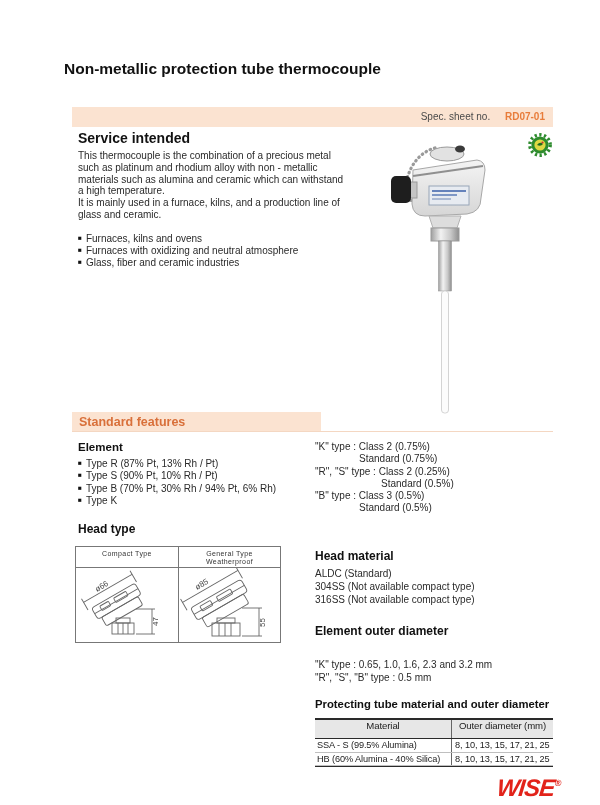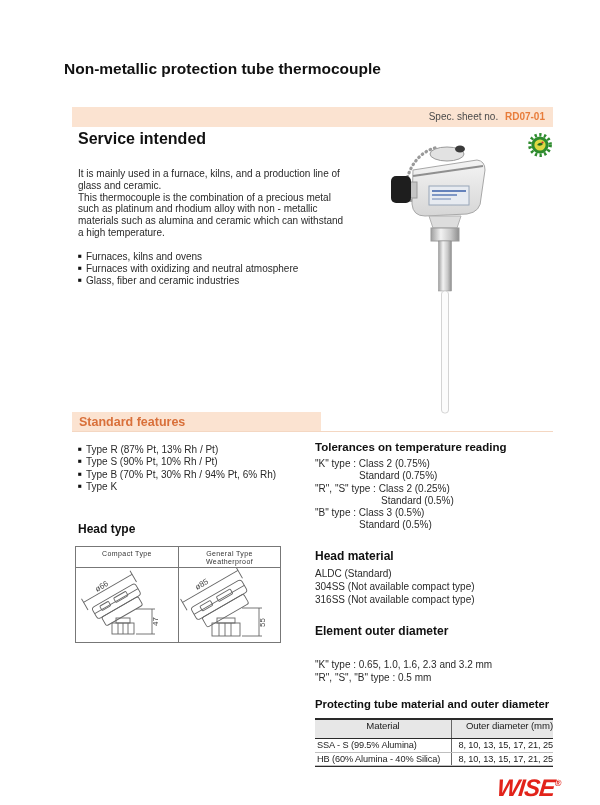--- a/index.html
+++ b/index.html
@@ -4,26 +4,26 @@
 <style>
   html,body{margin:0;padding:0;background:#fff;}
   .page{position:relative;width:600px;height:805px;background:#ffffff;overflow:hidden;
         font-family:"Liberation Sans",sans-serif;color:#1c1c1c;}
 
   .doc-title{position:absolute;left:64px;top:60px;font-size:15.5px;font-weight:bold;color:#111;}
 
   .spec-bar{position:absolute;left:72px;top:107px;width:481px;height:20px;background:#fbe3d1;
             box-sizing:border-box;text-align:right;font-size:10px;line-height:20px;
             padding-right:8px;color:#4a4a4a;}
-  .spec-bar .spec-no{color:#e87c3a;font-weight:bold;margin-left:4px;}
+  .spec-bar .spec-no{color:#e87c3a;font-weight:bold;margin-left:12px;}
 
   .section-h{font-weight:bold;color:#111;}
 
   .service{position:absolute;left:78px;top:130px;width:270px;}
-  .service .section-h{font-size:16px;margin-bottom:20px;}
+  .service .section-h{font-size:14px;margin-bottom:4px;}
   .service p{margin:0;font-size:10px;line-height:11.8px;color:#2a2a2a;}
   .bullets{margin-top:11px;}
   .bullets .b-row{font-size:10px;line-height:11.8px;color:#2a2a2a;}
   .bullet-sq{font-size:6.5px;vertical-align:1.5px;margin-right:4px;color:#111;}
 
   .feat-bar{position:absolute;left:72px;top:412px;width:249px;height:20px;background:#fbe3d1;
             color:#d9703a;font-weight:bold;font-size:12.5px;line-height:20px;padding-left:7px;
             box-sizing:border-box;}
   .feat-underline{position:absolute;left:72px;top:431px;width:481px;height:1px;background:#f4d7c2;}
 
@@ -62,21 +62,21 @@
 
   .pt-table{position:absolute;left:315px;top:718px;width:238px;border-top:2px solid #2a2a2a;
             border-bottom:1px solid #2a2a2a;font-size:9.2px;letter-spacing:-0.1px;}
   .pt-hrow{display:flex;background:#e7e7e7;border-bottom:1px solid #2a2a2a;height:18px;}
   .pt-hcell{line-height:18px;text-align:center;color:#222;font-size:9.6px;}
   .pt-row{display:flex;height:12.6px;}
   .pt-row.mid{border-bottom:1px solid #bfbfbf;}
   .pt-c1{width:136px;box-sizing:border-box;padding-left:2px;line-height:12.6px;color:#222;
          white-space:nowrap;overflow:hidden;}
   .pt-c2{width:102px;box-sizing:border-box;border-left:1px solid #666;padding-left:3px;
-         line-height:12.6px;color:#222;white-space:nowrap;overflow:hidden;text-align:right;}
+         line-height:12.6px;color:#222;white-space:nowrap;overflow:hidden;}
   .pt-hrow .pt-c1{padding-left:0;}
   .pt-hrow .pt-c2{padding-left:0;}
 
   .wise-logo{position:absolute;left:497px;top:774px;color:#e2231a;font-weight:bold;
              font-style:italic;font-size:24px;transform:skewX(-6deg);letter-spacing:-1px;}
   .wise-logo sup{font-size:9px;font-style:normal;letter-spacing:0;vertical-align:10px;}
 
   .product-img{position:absolute;left:383px;top:138px;}
   .cert-badge{position:absolute;left:527px;top:132px;}
 </style>
@@ -87,22 +87,22 @@
 
   <div class="doc-title">Non-metallic protection tube thermocouple</div>
 
   <div class="spec-bar">
     <span>Spec. sheet no.</span>
     <span class="spec-no">RD07-01</span>
   </div>
 
   <div class="service">
     <div class="section-h">Service intended</div>
+    <p>This thermocouple is the combination of a precious metal such as platinum and rhodium alloy with non - metallic materials such as alumina and ceramic which can withstand a high temperature.</p>
     <p>It is mainly used in a furnace, kilns, and a production line of glass and ceramic.</p>
-    <p>This thermocouple is the combination of a precious metal such as platinum and rhodium alloy with non - metallic materials such as alumina and ceramic which can withstand a high temperature.</p>
     <div class="bullets">
       <div class="b-row"><span class="bullet-sq">■</span><span>Furnaces, kilns and ovens</span></div>
       <div class="b-row"><span class="bullet-sq">■</span><span>Furnaces with oxidizing and neutral atmosphere</span></div>
       <div class="b-row"><span class="bullet-sq">■</span><span>Glass, fiber and ceramic industries</span></div>
     </div>
   </div>
 
   <svg class="product-img" width="118" height="282" viewBox="0 0 118 282">
     <defs>
       <linearGradient id="metalGrad" x1="0" y1="0" x2="1" y2="0">
@@ -146,20 +146,21 @@
     <circle cx="13" cy="13" r="8.6" fill="#2e8b2e"></circle>
     <circle cx="13" cy="13" r="5.6" fill="#ded843"></circle>
     <path d="M10,13 q3,-4 6,-1 q-2,3 -6,1 Z" fill="#1e6b1e"></path>
     <circle cx="15.5" cy="10.5" r="1.1" fill="#c33"></circle>
   </svg>
 
   <div class="feat-bar">Standard features</div>
   <div class="feat-underline"></div>
 
   <div class="element-block">
+    <div class="section-h">Element</div>
     <div class="bullets" style="margin-top:2px;">
       <div class="b-row"><span class="bullet-sq">■</span><span>Type R (87% Pt, 13% Rh / Pt)</span></div>
       <div class="b-row"><span class="bullet-sq">■</span><span>Type S (90% Pt, 10% Rh / Pt)</span></div>
       <div class="b-row"><span class="bullet-sq">■</span><span>Type B (70% Pt, 30% Rh / 94% Pt, 6% Rh)</span></div>
       <div class="b-row"><span class="bullet-sq">■</span><span>Type K</span></div>
     </div>
   </div>
 
   <div class="headtype-block">
     <div class="section-h">Head type</div>
@@ -222,21 +223,20 @@
             <line x1="63" y1="68" x2="83" y2="68"></line>
           </g>
           <text x="18" y="22" font-size="8" fill="#444" transform="rotate(-30 18 22)">ø85</text>
           <text x="86" y="59" font-size="8" fill="#444" transform="rotate(-90 86 59)">55</text>
         </svg>
       </div>
     </div>
   </div>
 
   <div class="right-col tol">
-    <div class="section-h">Tolerances on temperature reading</div>
     <div class="t-line">"K" type : Class 2 (0.75%)</div>
     <div class="t-line t-ind-a">Standard (0.75%)</div>
     <div class="t-line">"R", "S" type : Class 2 (0.25%)</div>
     <div class="t-line t-ind-b">Standard (0.5%)</div>
     <div class="t-line">"B" type : Class 3 (0.5%)</div>
     <div class="t-line t-ind-a">Standard (0.5%)</div>
   </div>
 
   <div class="right-col hmat">
     <div class="section-h">Head material</div>

